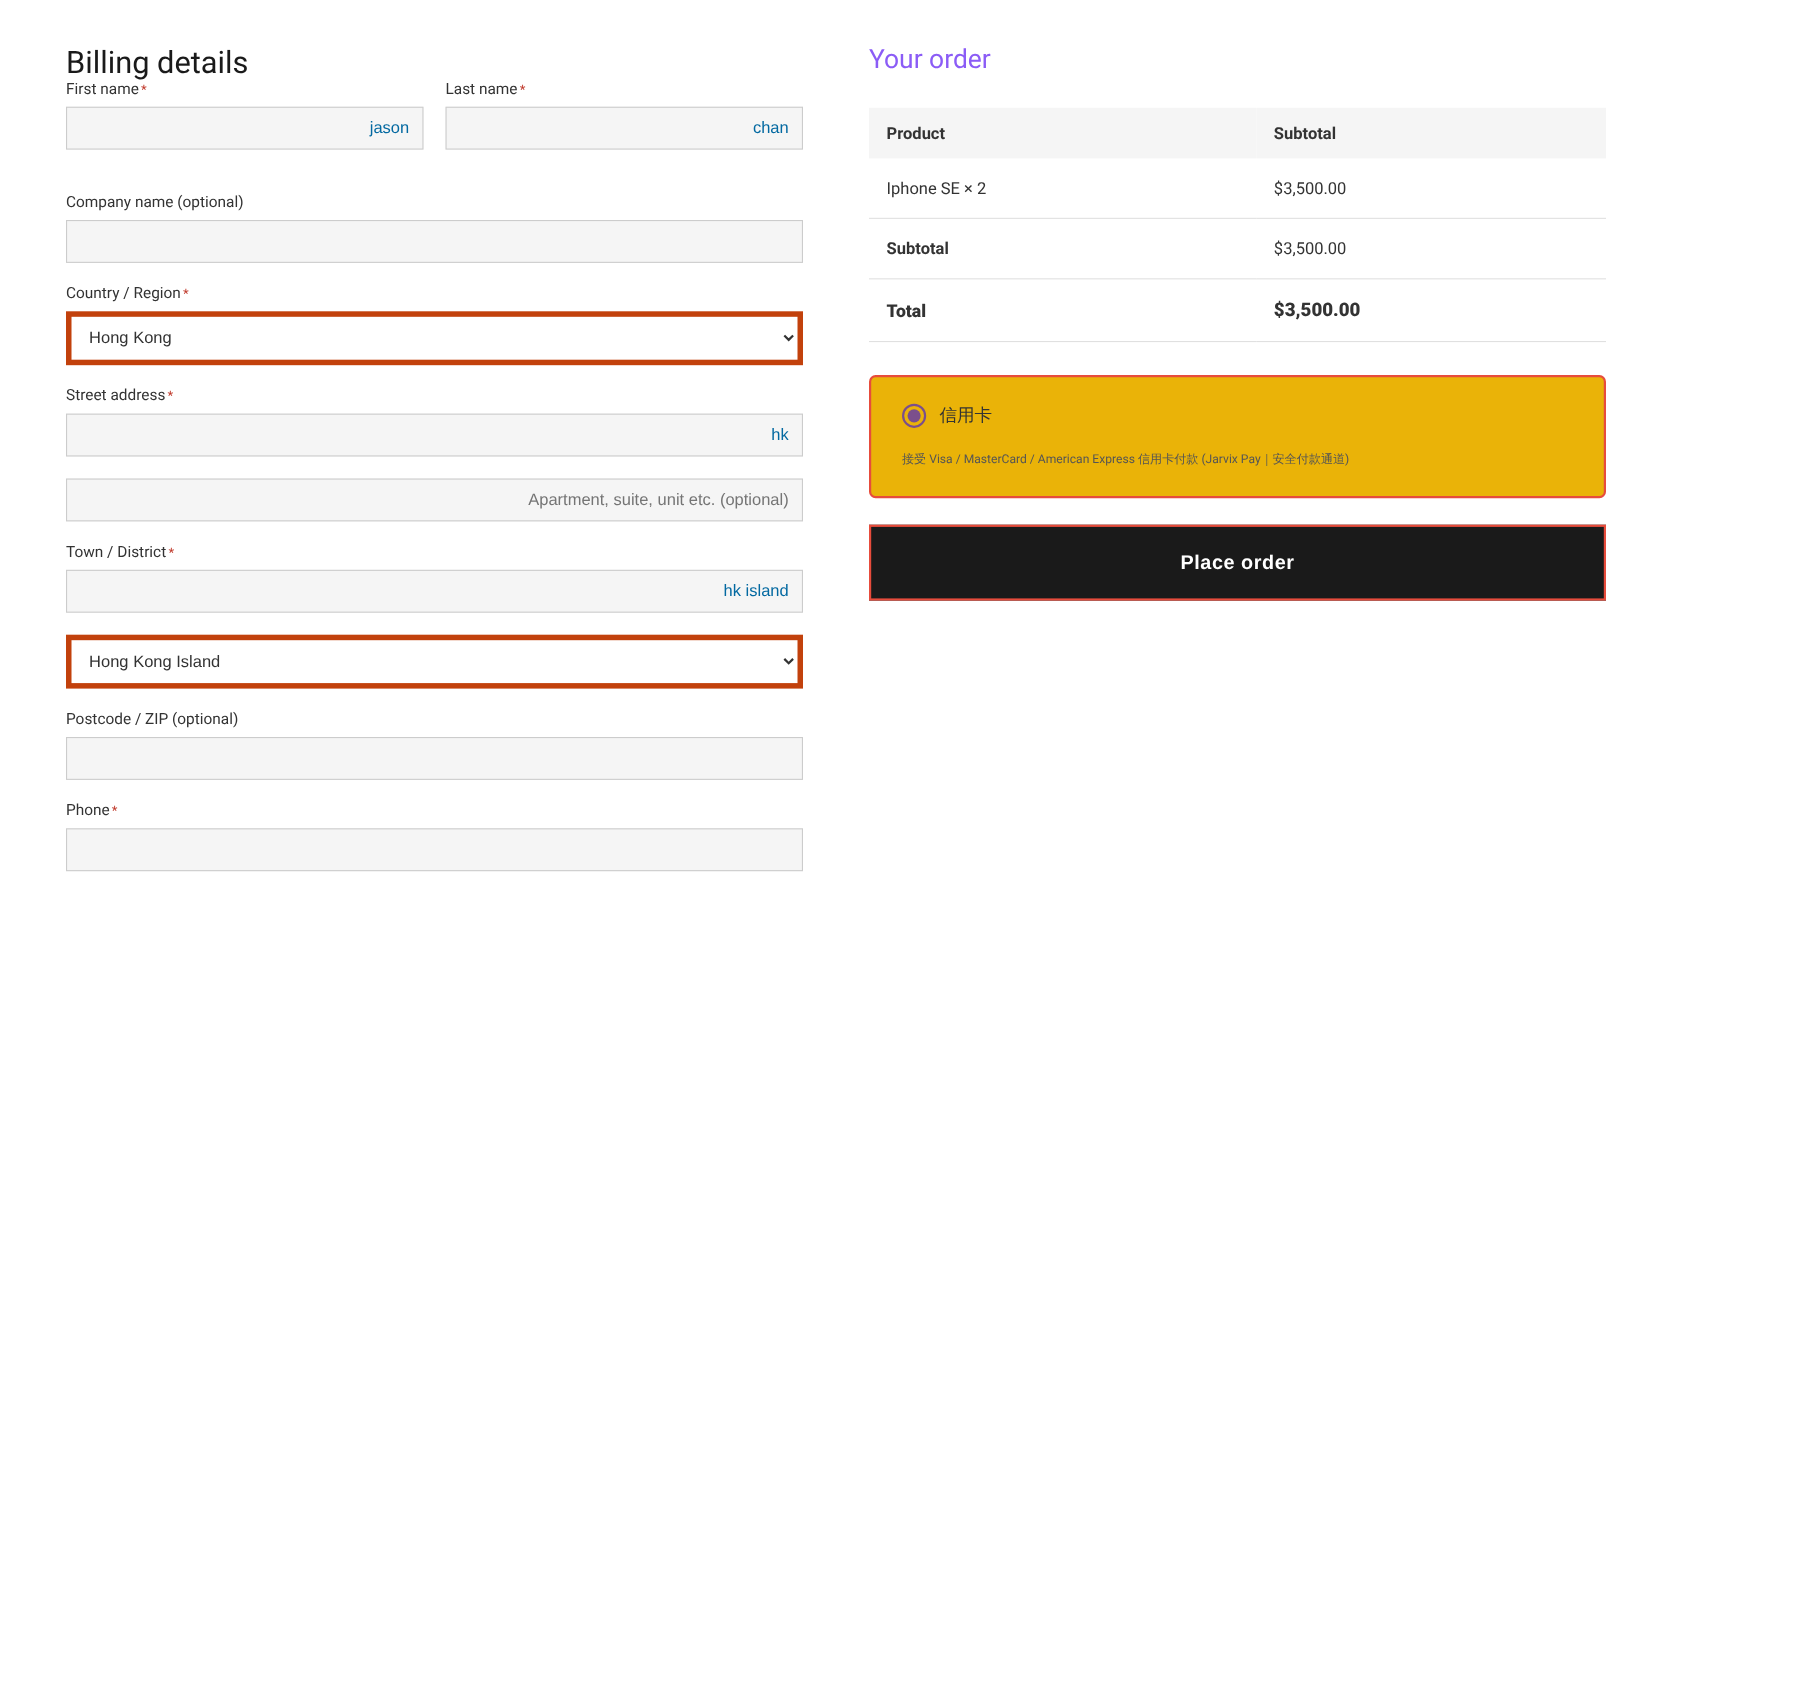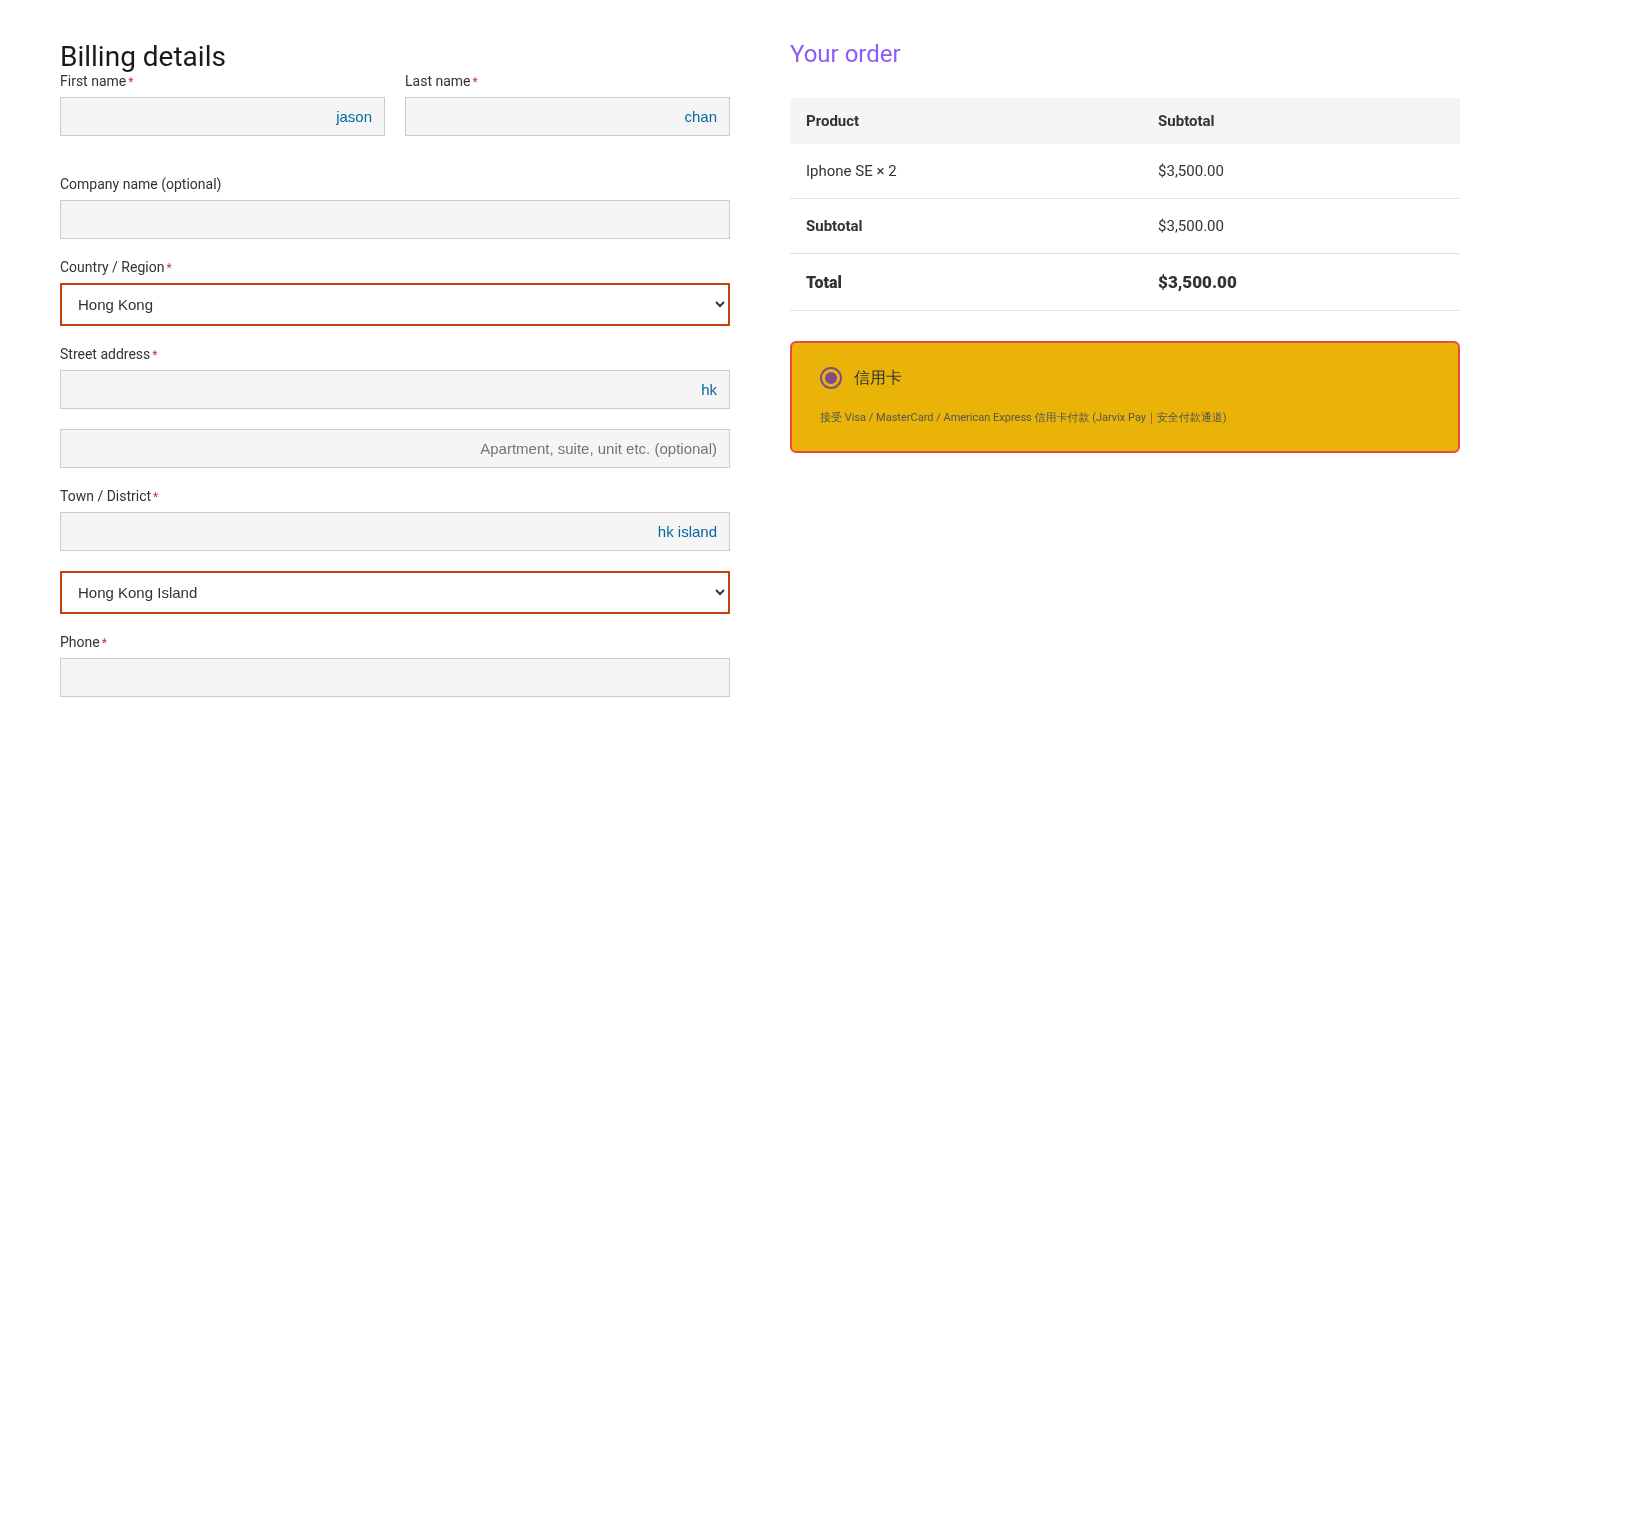--- a/index.html
+++ b/index.html
@@ -61,21 +61,21 @@
       background: #f5f5f5;
       font-size: 15px;
       color: #0369a1;
       outline: none;
       text-align: right;
     }
 
     .form-select {
       width: 100%;
       padding: 10px 12px;
-      border: 2px solid #c2410c;
+      border: 5px solid #c2410c;
       background: #fff;
       font-size: 15px;
       color: #333;
       outline: none;
       appearance: auto;
       cursor: pointer;
     }
 
     
     .order-section h1 {
@@ -256,20 +256,24 @@
     </div>
 
     <div class="form-group">
       <select class="form-select">
         <option>Hong Kong Island</option>
         <option>Kowloon</option>
         <option>New Territories</option>
       </select>
     </div>
 
+    <div class="form-group">
+      <label class="form-label">Postcode / ZIP (optional)</label>
+      <input class="form-input" type="text" value="" style="">
+    </div>
 
     <div class="form-group">
       <label class="form-label">
         <span>Phone</span><span class="required-star">*</span>
       </label>
       <input class="form-input" type="text" value="" style="">
     </div>
   </div>
 
   <div class="order-section">
@@ -306,15 +310,16 @@
           <div class="radio-circle-inner"></div>
         </div>
         <span class="payment-label">信用卡</span>
       </div>
       <p class="payment-description">接受 Visa / MasterCard / American Express 信用卡付款 (Jarvix Pay｜安全付款通道)</p>
     </div>
 
     
 
     
+    <button class="place-order-btn">Place order</button>
   </div>
 
 </div>
 
 </body></html>

